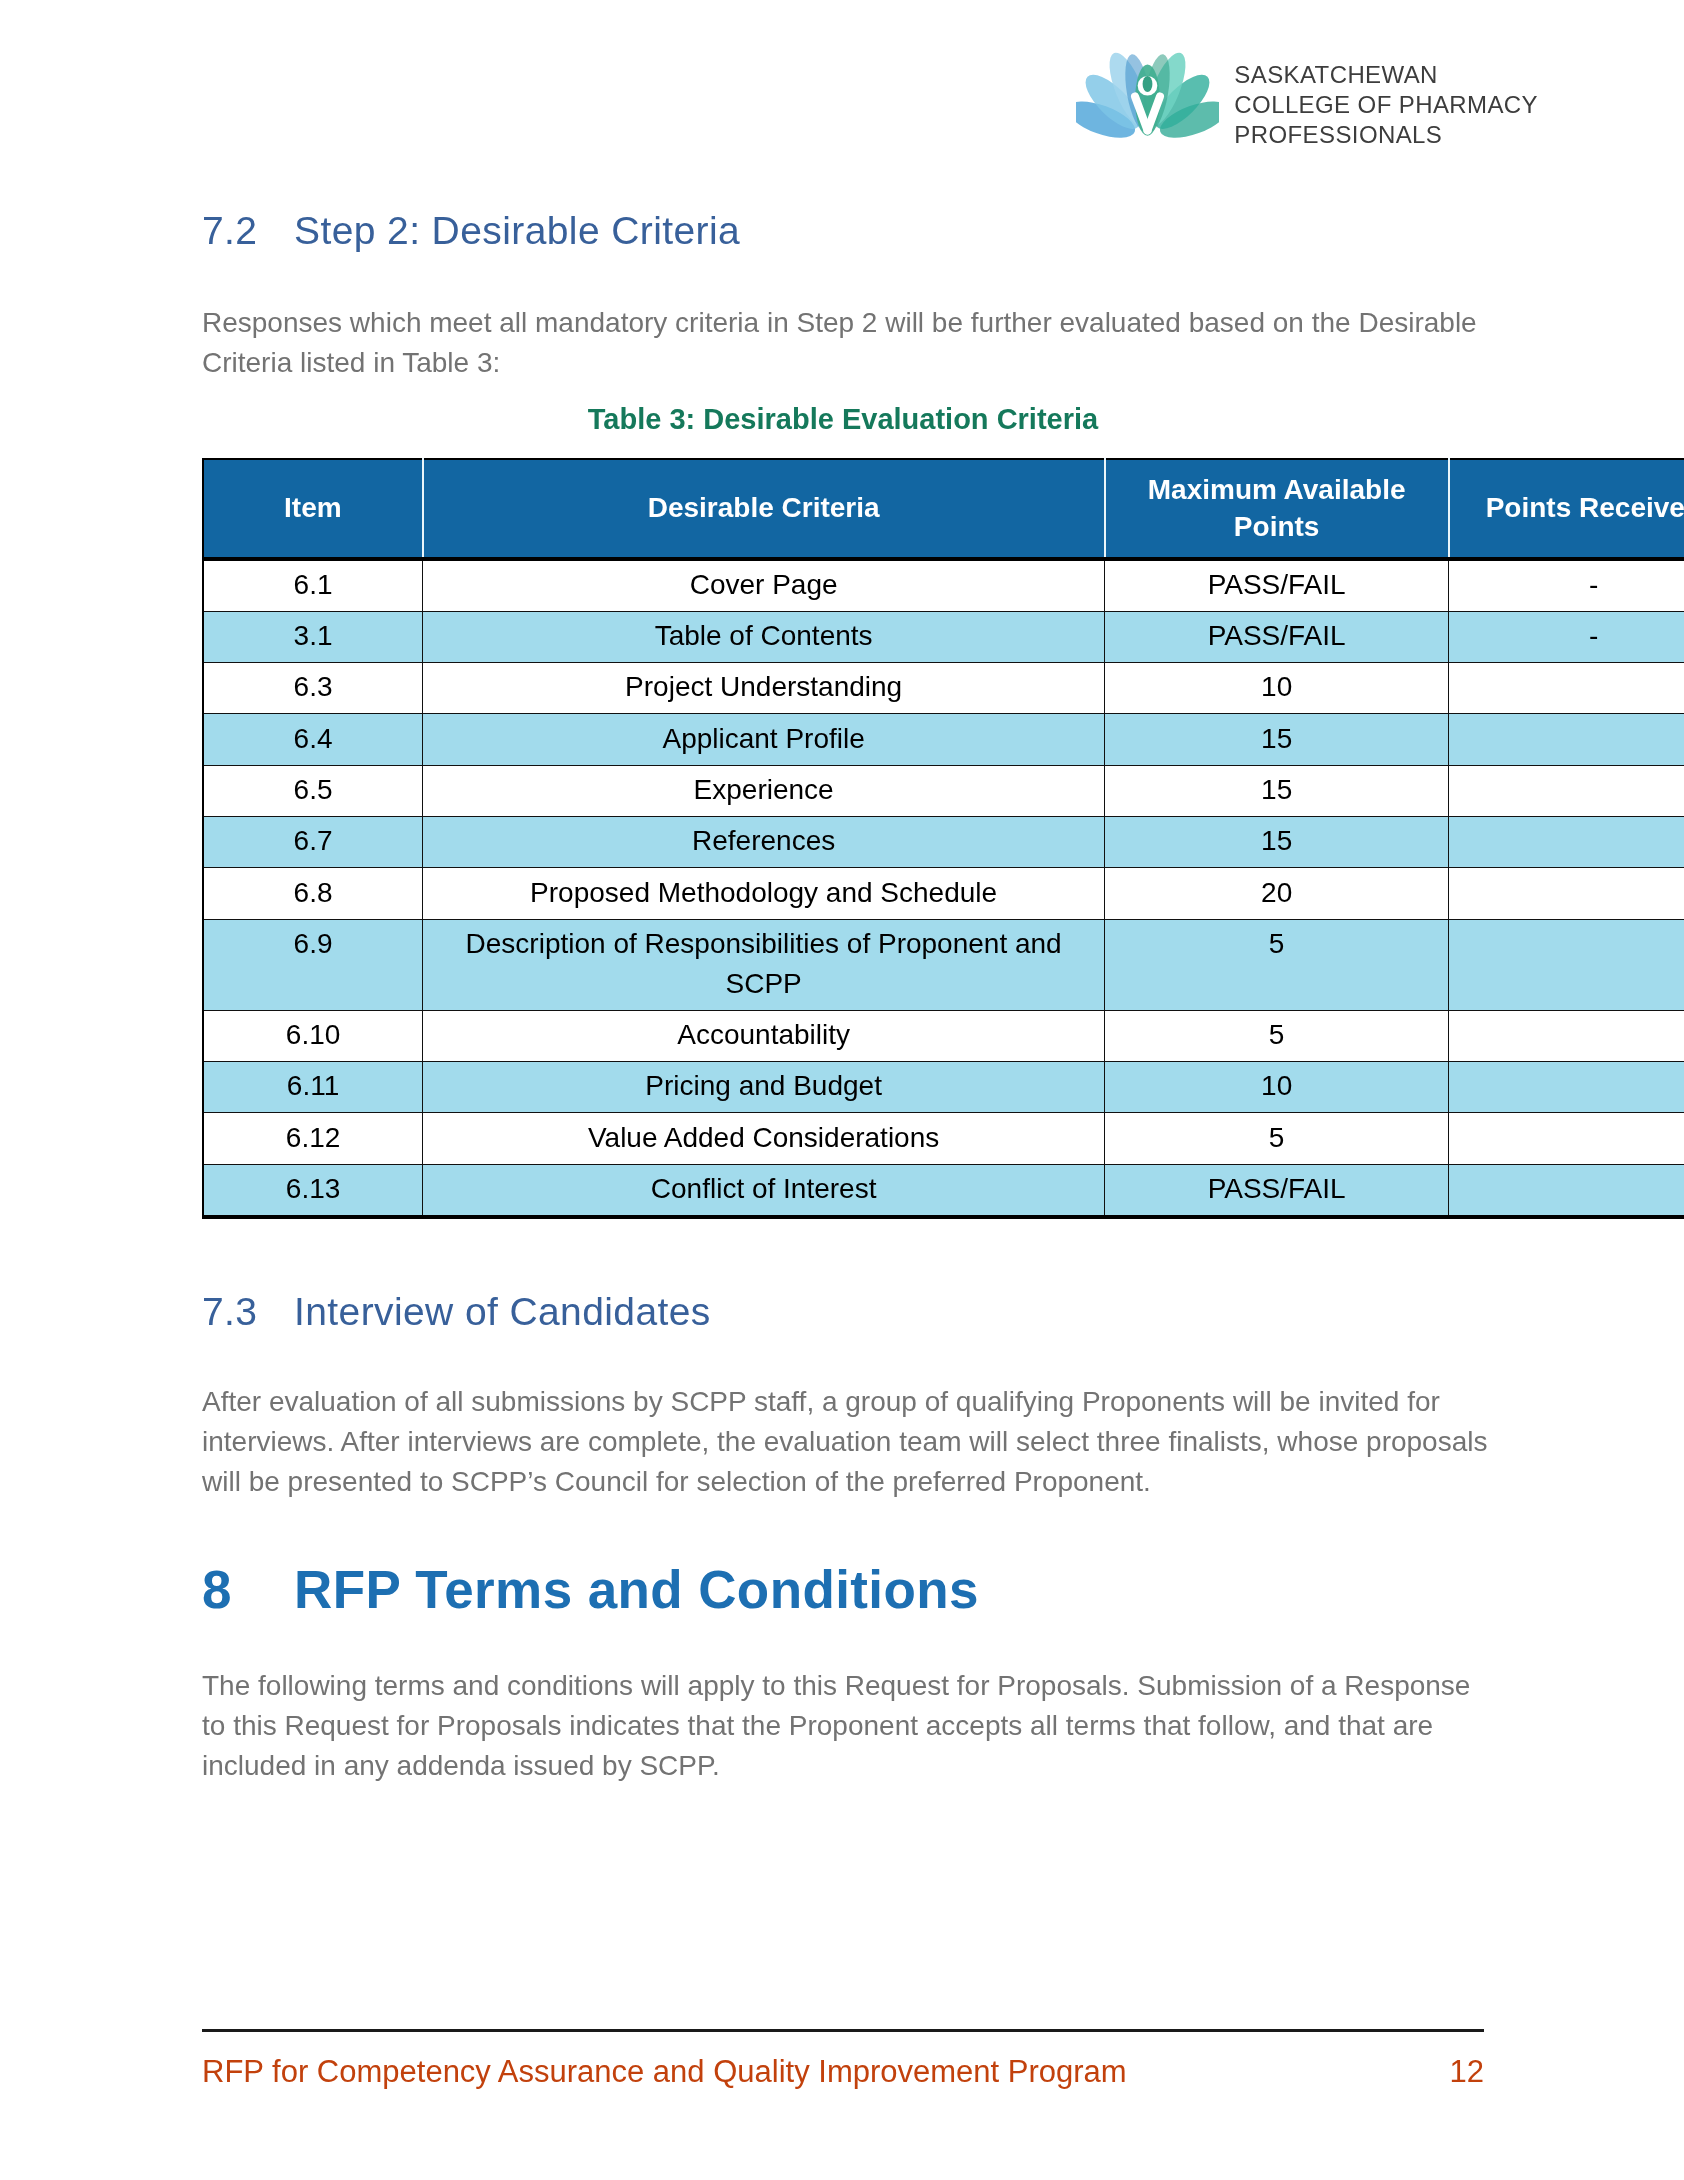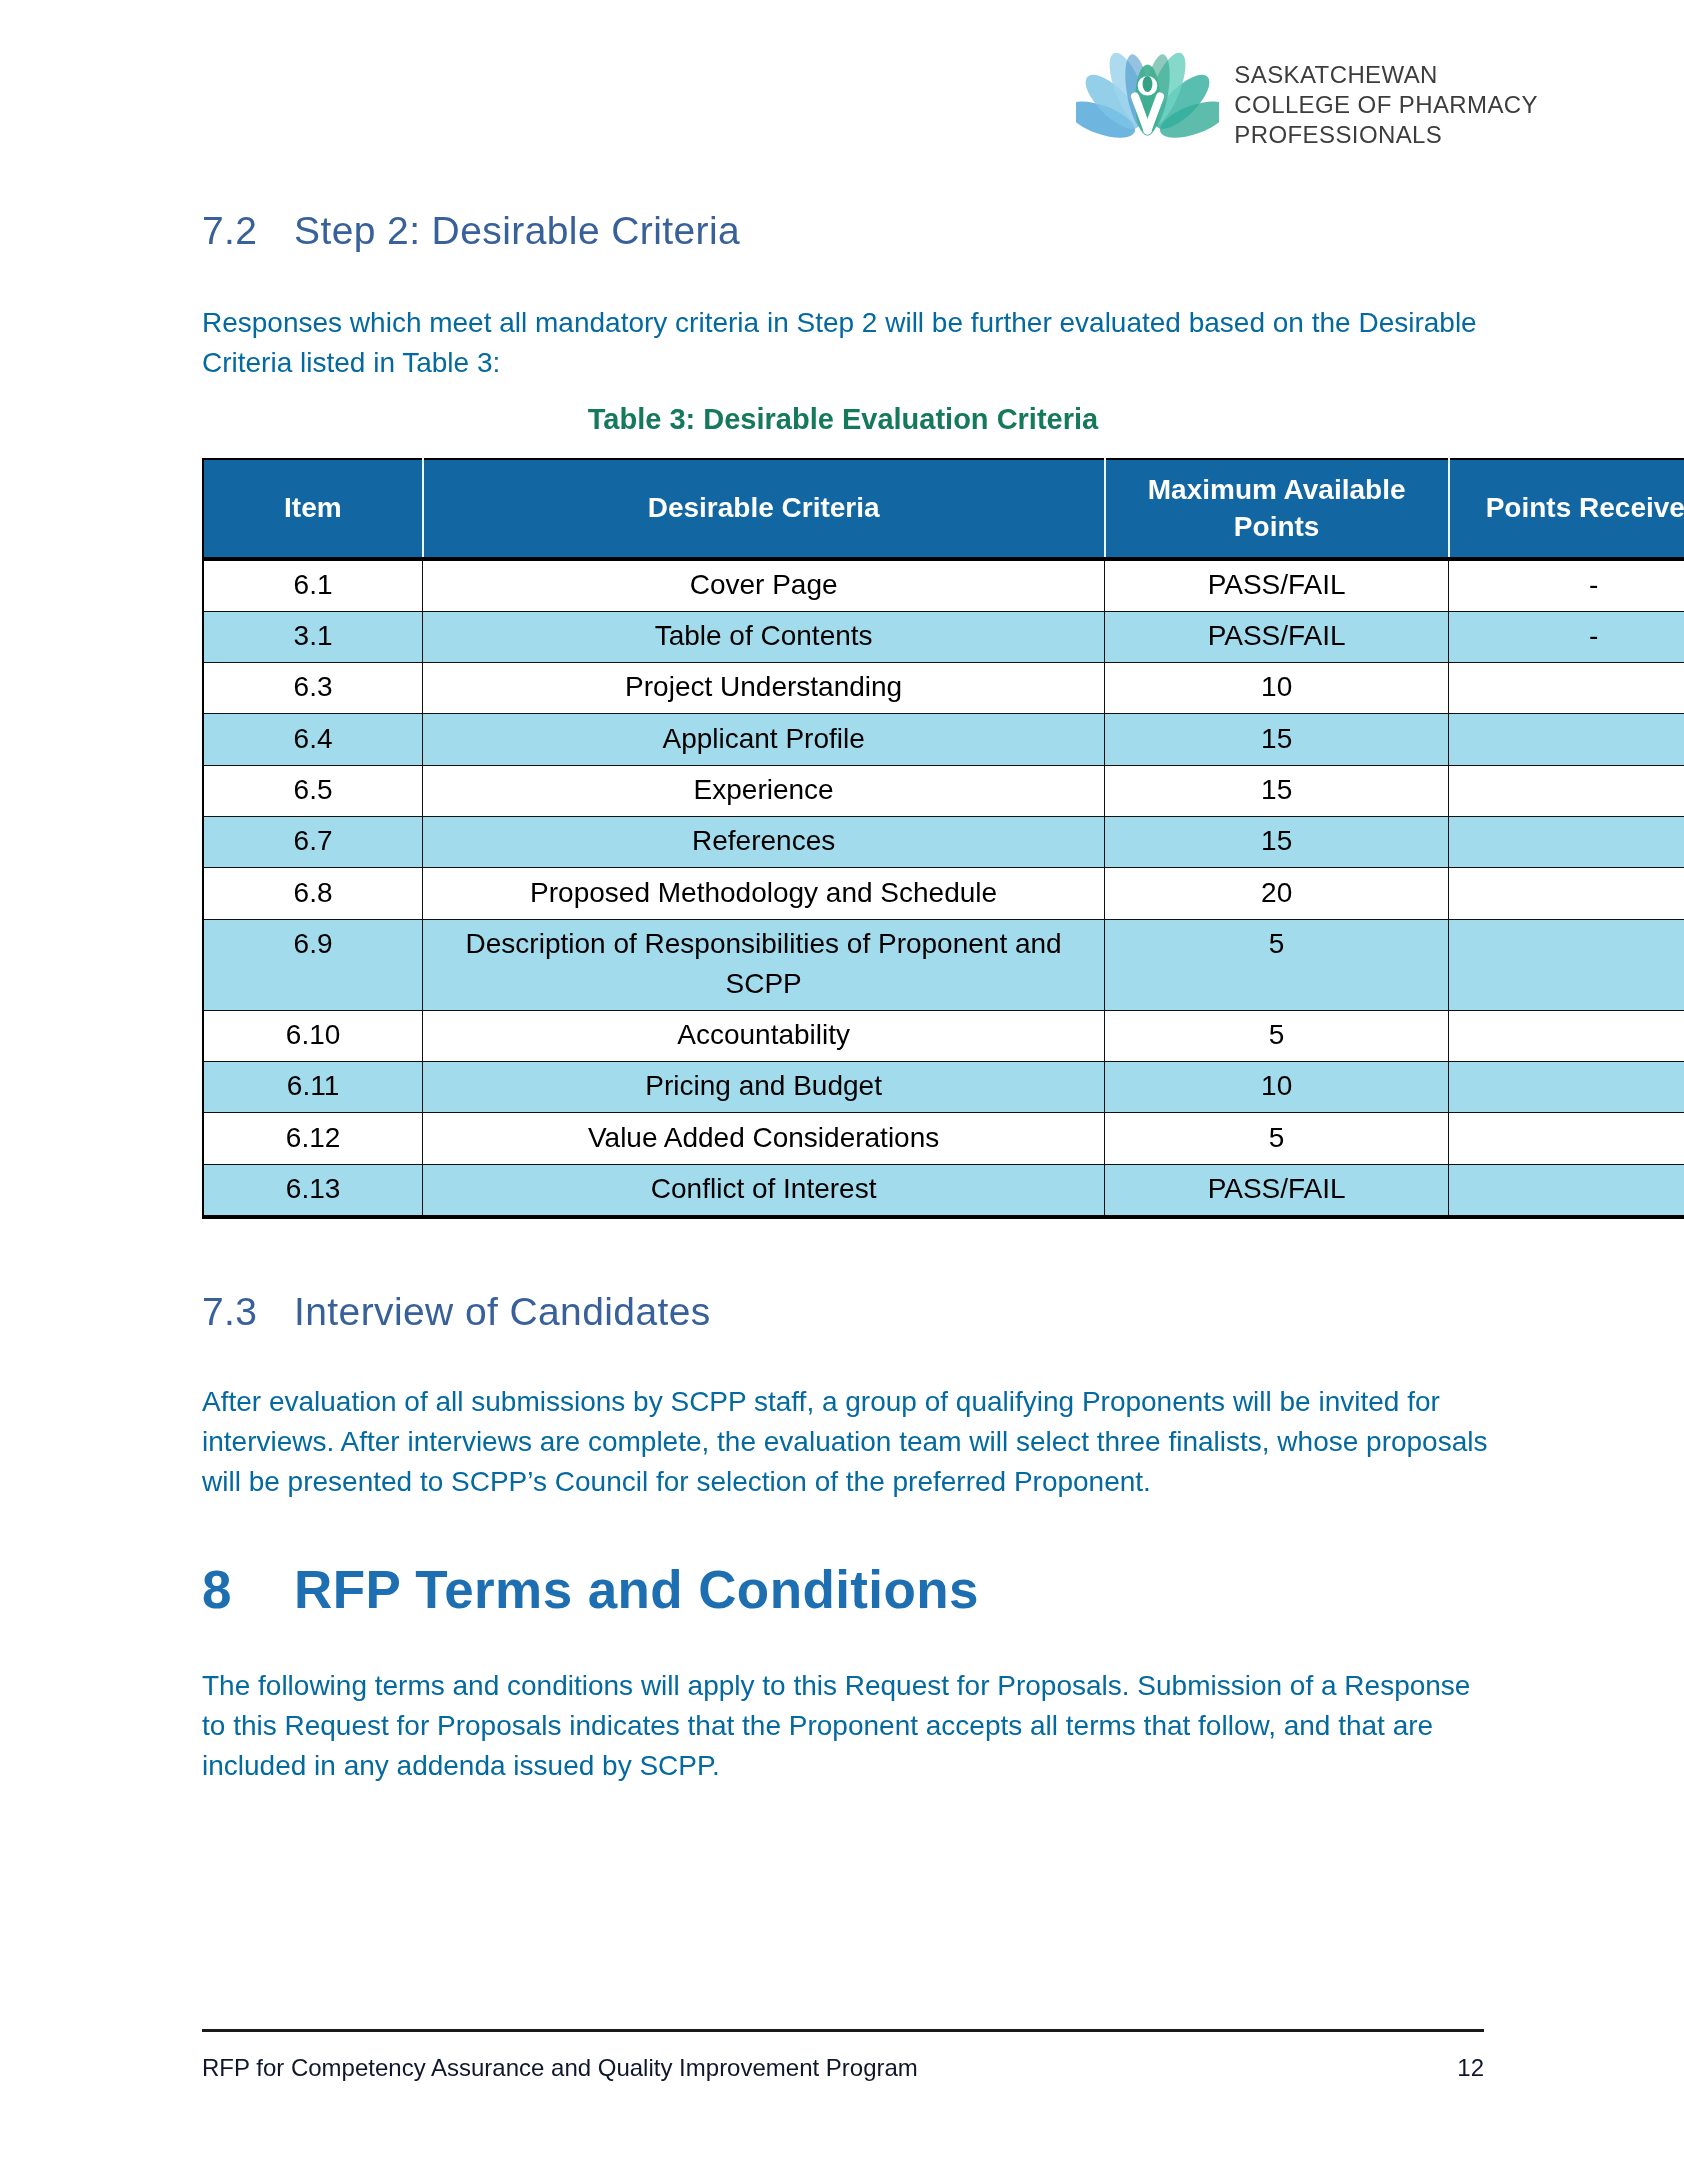--- a/index.html
+++ b/index.html
@@ -53,21 +53,21 @@
     display: flex;
     color: #1d6fb2;
     font-size: 53px;
     font-weight: 700;
     line-height: 1.05;
     letter-spacing: 0.4px;
   }
   .h-num { width: 92px; flex: 0 0 auto; }
 
   .para {
-    color: #0369a1;
+    color: #737373;
     font-size: 28px;
     line-height: 40px;
   }
 
   .h72 { margin-top: 211px; }
   .p72 { margin-top: 51px; }
 
   .table-caption {
     margin-top: 20.4px;
     width: 1282px;
@@ -125,22 +125,22 @@
   
   .footer {
     position: absolute;
     left: 202px;
     top: 2029px;
     width: 1282px;
     border-top: 3.4px solid #1a1a1a;
     padding-top: 22px;
     display: flex;
     justify-content: space-between;
-    font-size: 24px;
-    color: #0f172a;
+    font-size: 31px;
+    color: #c2410c;
     gap: 28px;
   }
 </style>
 </head>
 <body>
 
 <div class="page">
 
   <div class="logo">
     <svg class="logo-mark" viewBox="0 0 160 120" xmlns="http://www.w3.org/2000/svg">

